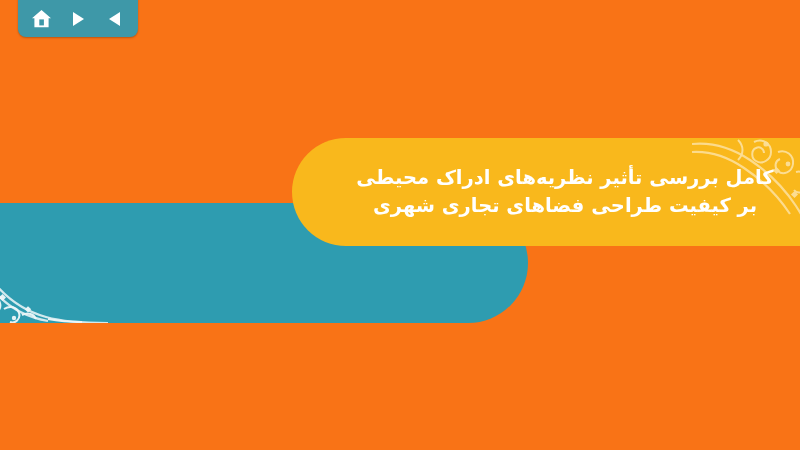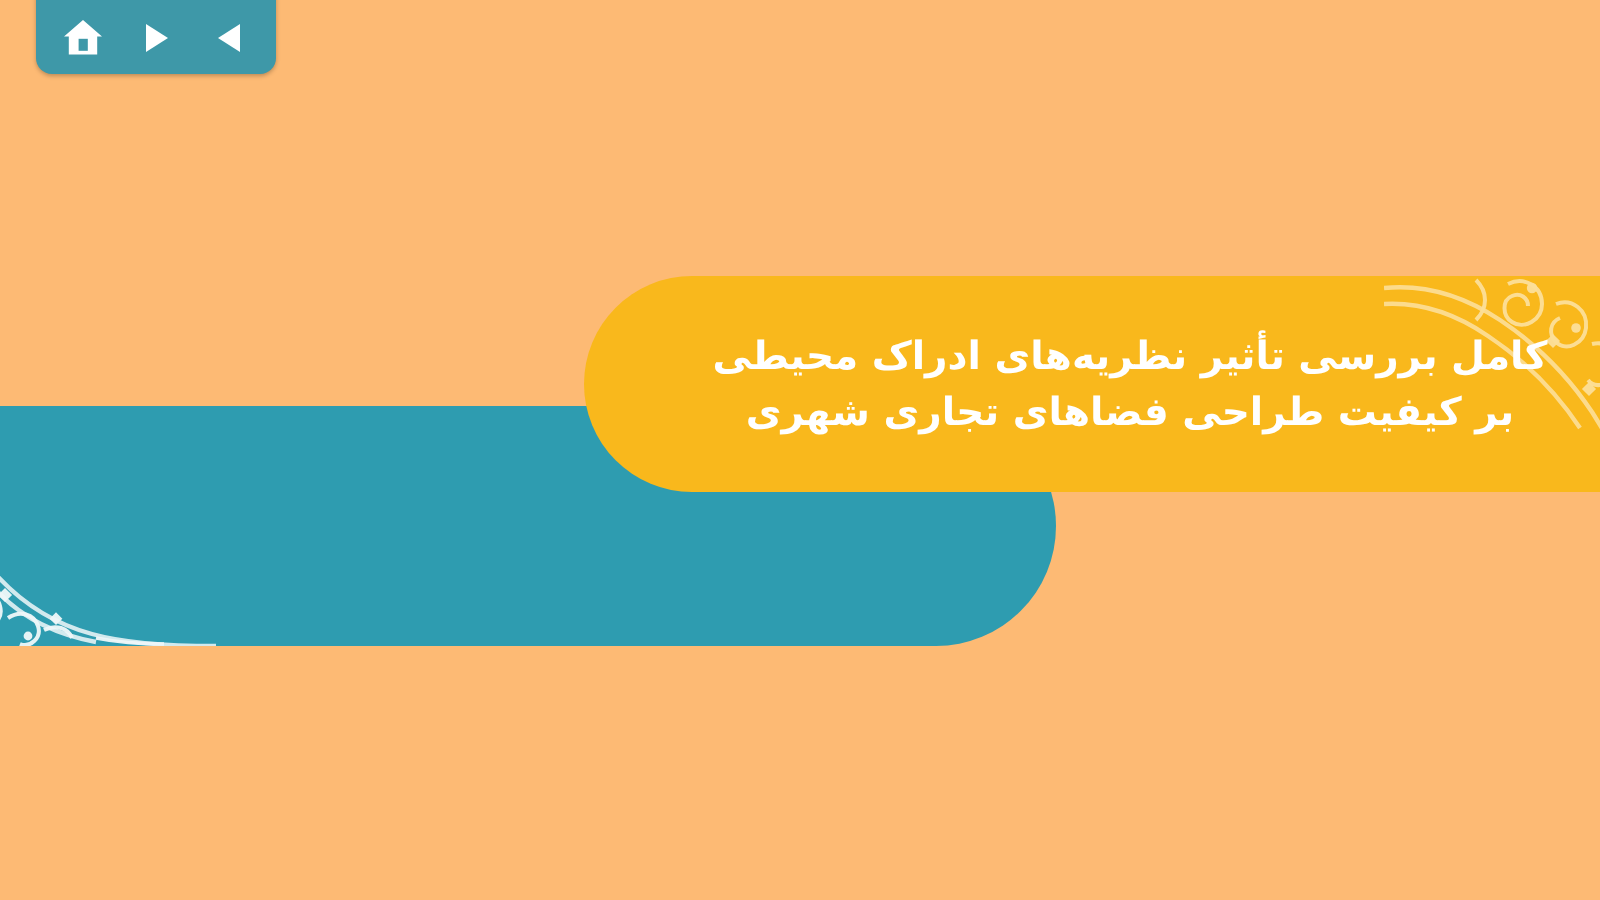--- a/index.html
+++ b/index.html
@@ -2,21 +2,21 @@
 <html lang="fa" dir="rtl"><head>
 <meta charset="utf-8">
 <style>
   html,body{margin:0;padding:0;}
   body{
     width:800px;height:450px;
     background:#474747;
     font-family:"DejaVu Sans","Liberation Sans",sans-serif;
     overflow:hidden;position:relative;
   }
-  #slide{position:absolute;inset:0;background:#fdba74;overflow:hidden;}
+  #slide{position:absolute;inset:0;background:#f97316;overflow:hidden;}
 
   
   .teal-band{
     position:absolute;left:-40px;top:203px;width:568px;height:120px;
     background:#2E9CB0;
     border-radius:0 62px 62px 0;
     overflow:hidden;
   }
   .teal-orn{
     position:absolute;left:0;bottom:0;width:150px;height:120px;

